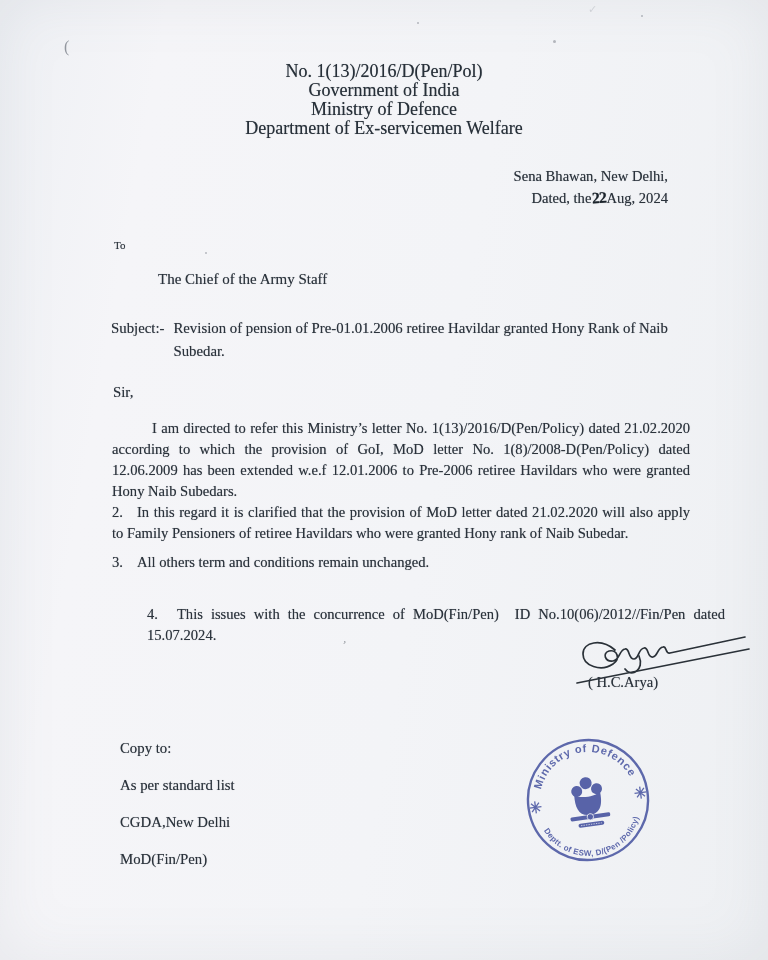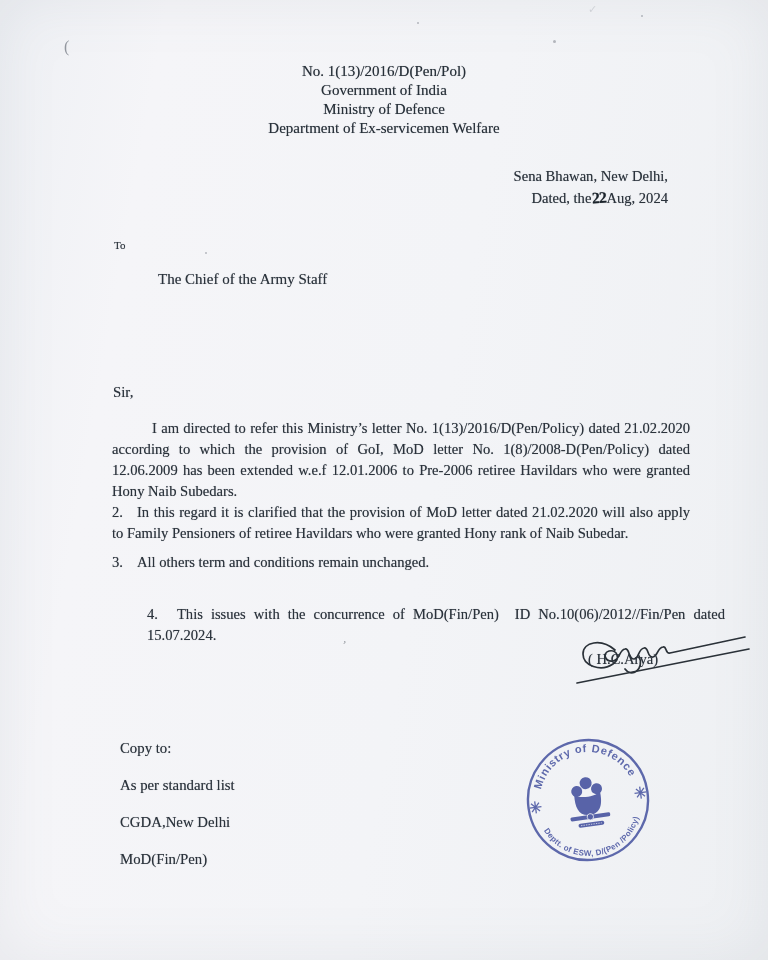--- a/index.html
+++ b/index.html
@@ -5,39 +5,39 @@
   html,body{margin:0;padding:0;background:#d8d8dc;}
   .page{
     position:relative;width:768px;height:960px;overflow:hidden;
     background:linear-gradient(100deg,#eef0f4 0%,#f5f5f8 18%,#f3f4f7 55%,#eef0f3 100%);
     box-shadow:inset 0 0 60px rgba(120,125,140,0.10);
     font-family:"Liberation Serif", serif;
     color:#2b333c;
   }
   .abs{position:absolute;}
   .scan{text-shadow:0 0 0.7px rgba(43,51,60,0.55);}
-  .header-block{top:62px;left:0;width:100%;text-align:center;font-size:15px;line-height:19px;color:#273039;}
+  .header-block{top:62px;left:0;width:100%;text-align:center;font-size:18px;line-height:19px;color:#273039;}
   .date-block{top:165px;right:100px;text-align:right;font-size:14.6px;line-height:22px;}
   .hand-day{
     display:inline-block;font-weight:700;font-size:16px;letter-spacing:-1px;
     transform:rotate(-4deg);margin:0 0 0 1px;color:#1b232b;
   }
   .to-label{top:239px;left:114px;font-size:11px;}
   .addressee{top:271px;left:158px;font-size:15px;}
   .subject-block{top:317px;left:111px;width:592px;display:flex;gap:9px;font-size:14.8px;line-height:23px;}
   .subject-label{white-space:nowrap;}
   .salutation{top:384px;left:113px;font-size:14.8px;}
   .para{left:112px;width:578px;text-align:justify;font-size:14.6px;line-height:21px;}
   .para1{top:403px;text-indent:40px;}
   .para2{top:487px;}
   .para3{top:537px;}
   .para4{top:589px;margin-left:35px;}
   .num{margin-right:14px;}
   .num-wide{margin-right:19px;}
-  .sig-name{top:651px;left:570px;width:106px;text-align:center;font-size:14.6px;}
+  .sig-name{top:674px;left:570px;width:106px;text-align:center;font-size:14.6px;}
   .sig-desig{top:688px;left:449px;font-size:14.8px;}
   .copy-block{top:740px;left:113px;font-size:14.8px;}
   .copy-block p{margin:0 0 21px 7px;line-height:16px;}
   .stamp-svg{left:514px;top:726px;opacity:0.85;}
   .sign-svg{left:549px;top:622px;}
   .artifact{color:rgba(70,76,88,0.55);}
   .a-paren{top:38px;left:64px;font-size:16px;}
   .a-apos{top:638px;left:342px;font-size:12px;transform:rotate(12deg);}
   .a-tick{top:3px;left:588px;font-size:11px;opacity:0.32;font-family:"DejaVu Sans",sans-serif;}
   .speck{position:absolute;border-radius:50%;background:rgba(62,68,80,0.35);}
@@ -63,20 +63,27 @@
   </div>
 
   <div class="abs date-block scan">
     <div>Sena Bhawan, New Delhi,</div>
     <div><span>Dated, the</span><span class="hand-day">22</span><span>Aug, 2024</span></div>
   </div>
 
   <div class="abs to-label scan">To</div>
   <div class="abs addressee scan">The Chief of the Army Staff</div>
 
+  <div class="abs subject-block scan">
+    <div class="subject-label">Subject:-</div>
+    <div>
+      <div>Revision of pension of Pre-01.01.2006 retiree Havildar granted Hony Rank of Naib</div>
+      <div>Subedar.</div>
+    </div>
+  </div>
 
   <div class="abs salutation scan">Sir,</div>
 
   <p class="abs para para1 scan">I am directed to refer this Ministry’s letter No. 1(13)/2016/D(Pen/Policy) dated 21.02.2020 according to which the provision of GoI, MoD letter No. 1(8)/2008-D(Pen/Policy) dated 12.06.2009 has been extended w.e.f 12.01.2006 to Pre-2006 retiree Havildars who were granted Hony Naib Subedars.</p>
 
   <p class="abs para para2 scan"><span class="num">2.</span><span>In this regard it is clarified that the provision of MoD letter dated 21.02.2020 will also apply to Family Pensioners of retiree Havildars who were granted Hony rank of Naib Subedar.</span></p>
 
   <p class="abs para para3 scan"><span class="num">3.</span><span>All others term and conditions remain unchanged.</span></p>
 
   <p class="abs para para4 scan"><span class="num-wide">4.</span><span>This issues with the concurrence of MoD(Fin/Pen) &nbsp;ID No.10(06)/2012//Fin/Pen dated 15.07.2024.</span></p>

